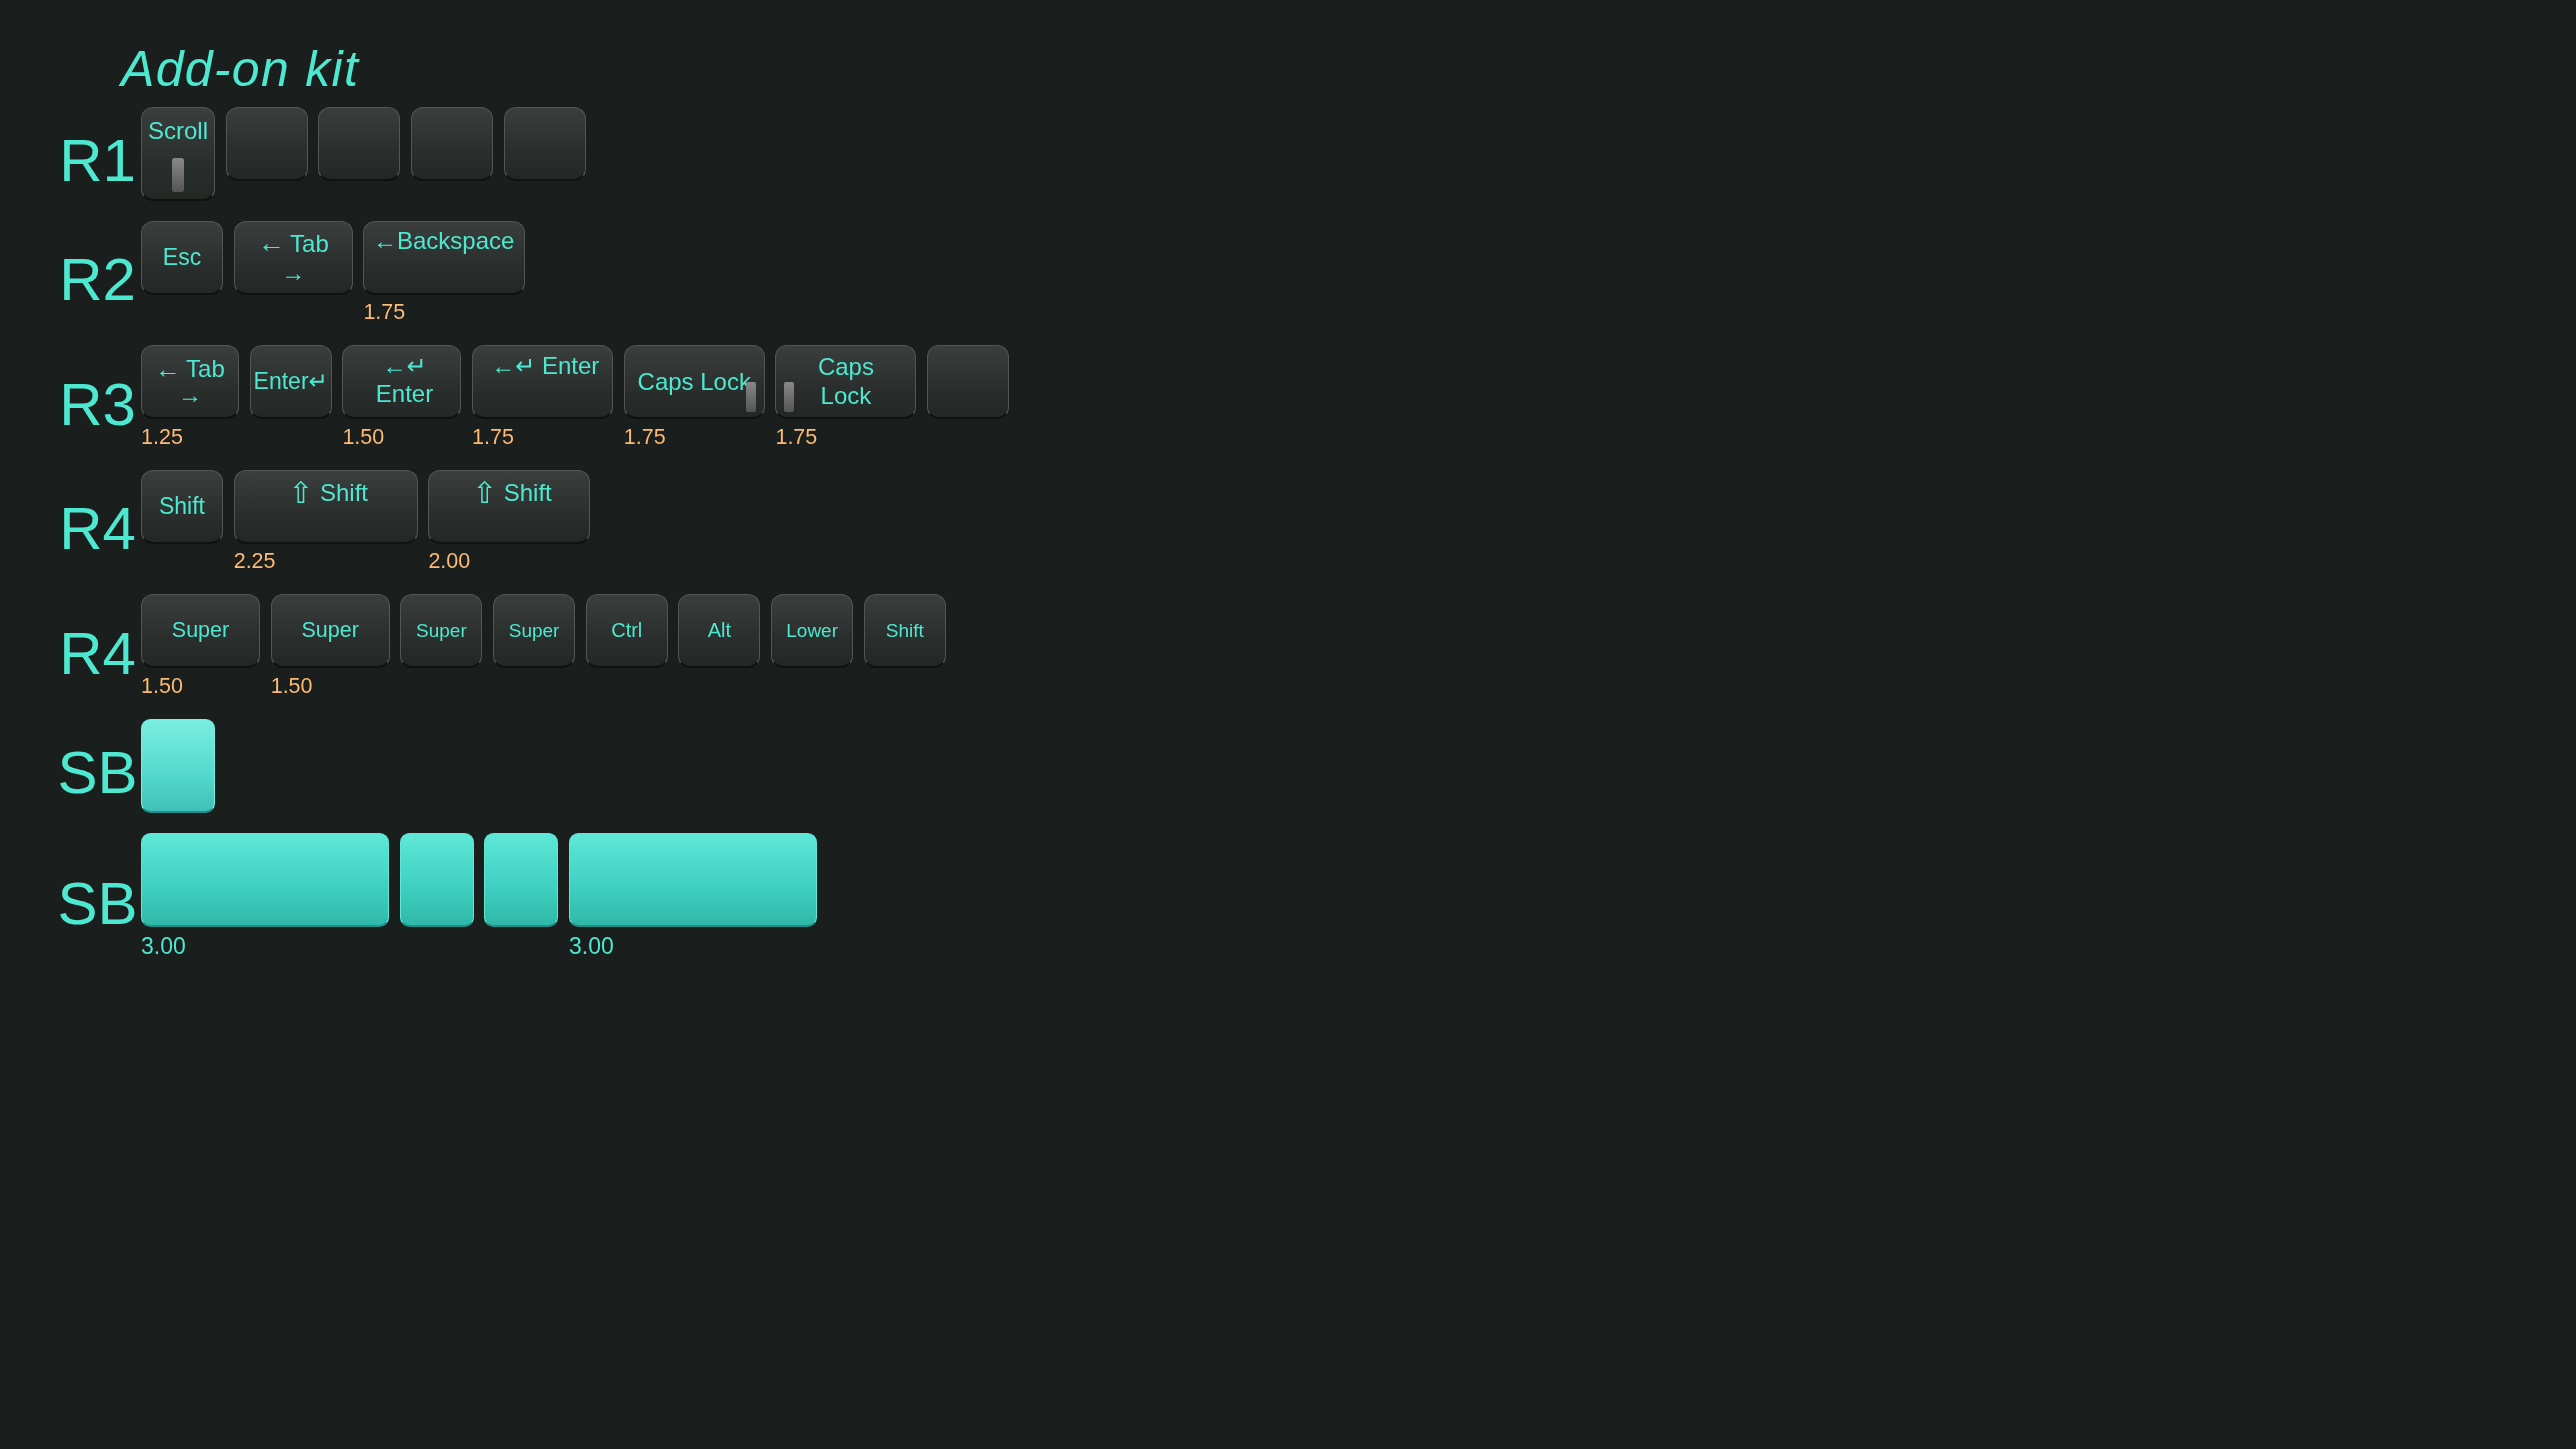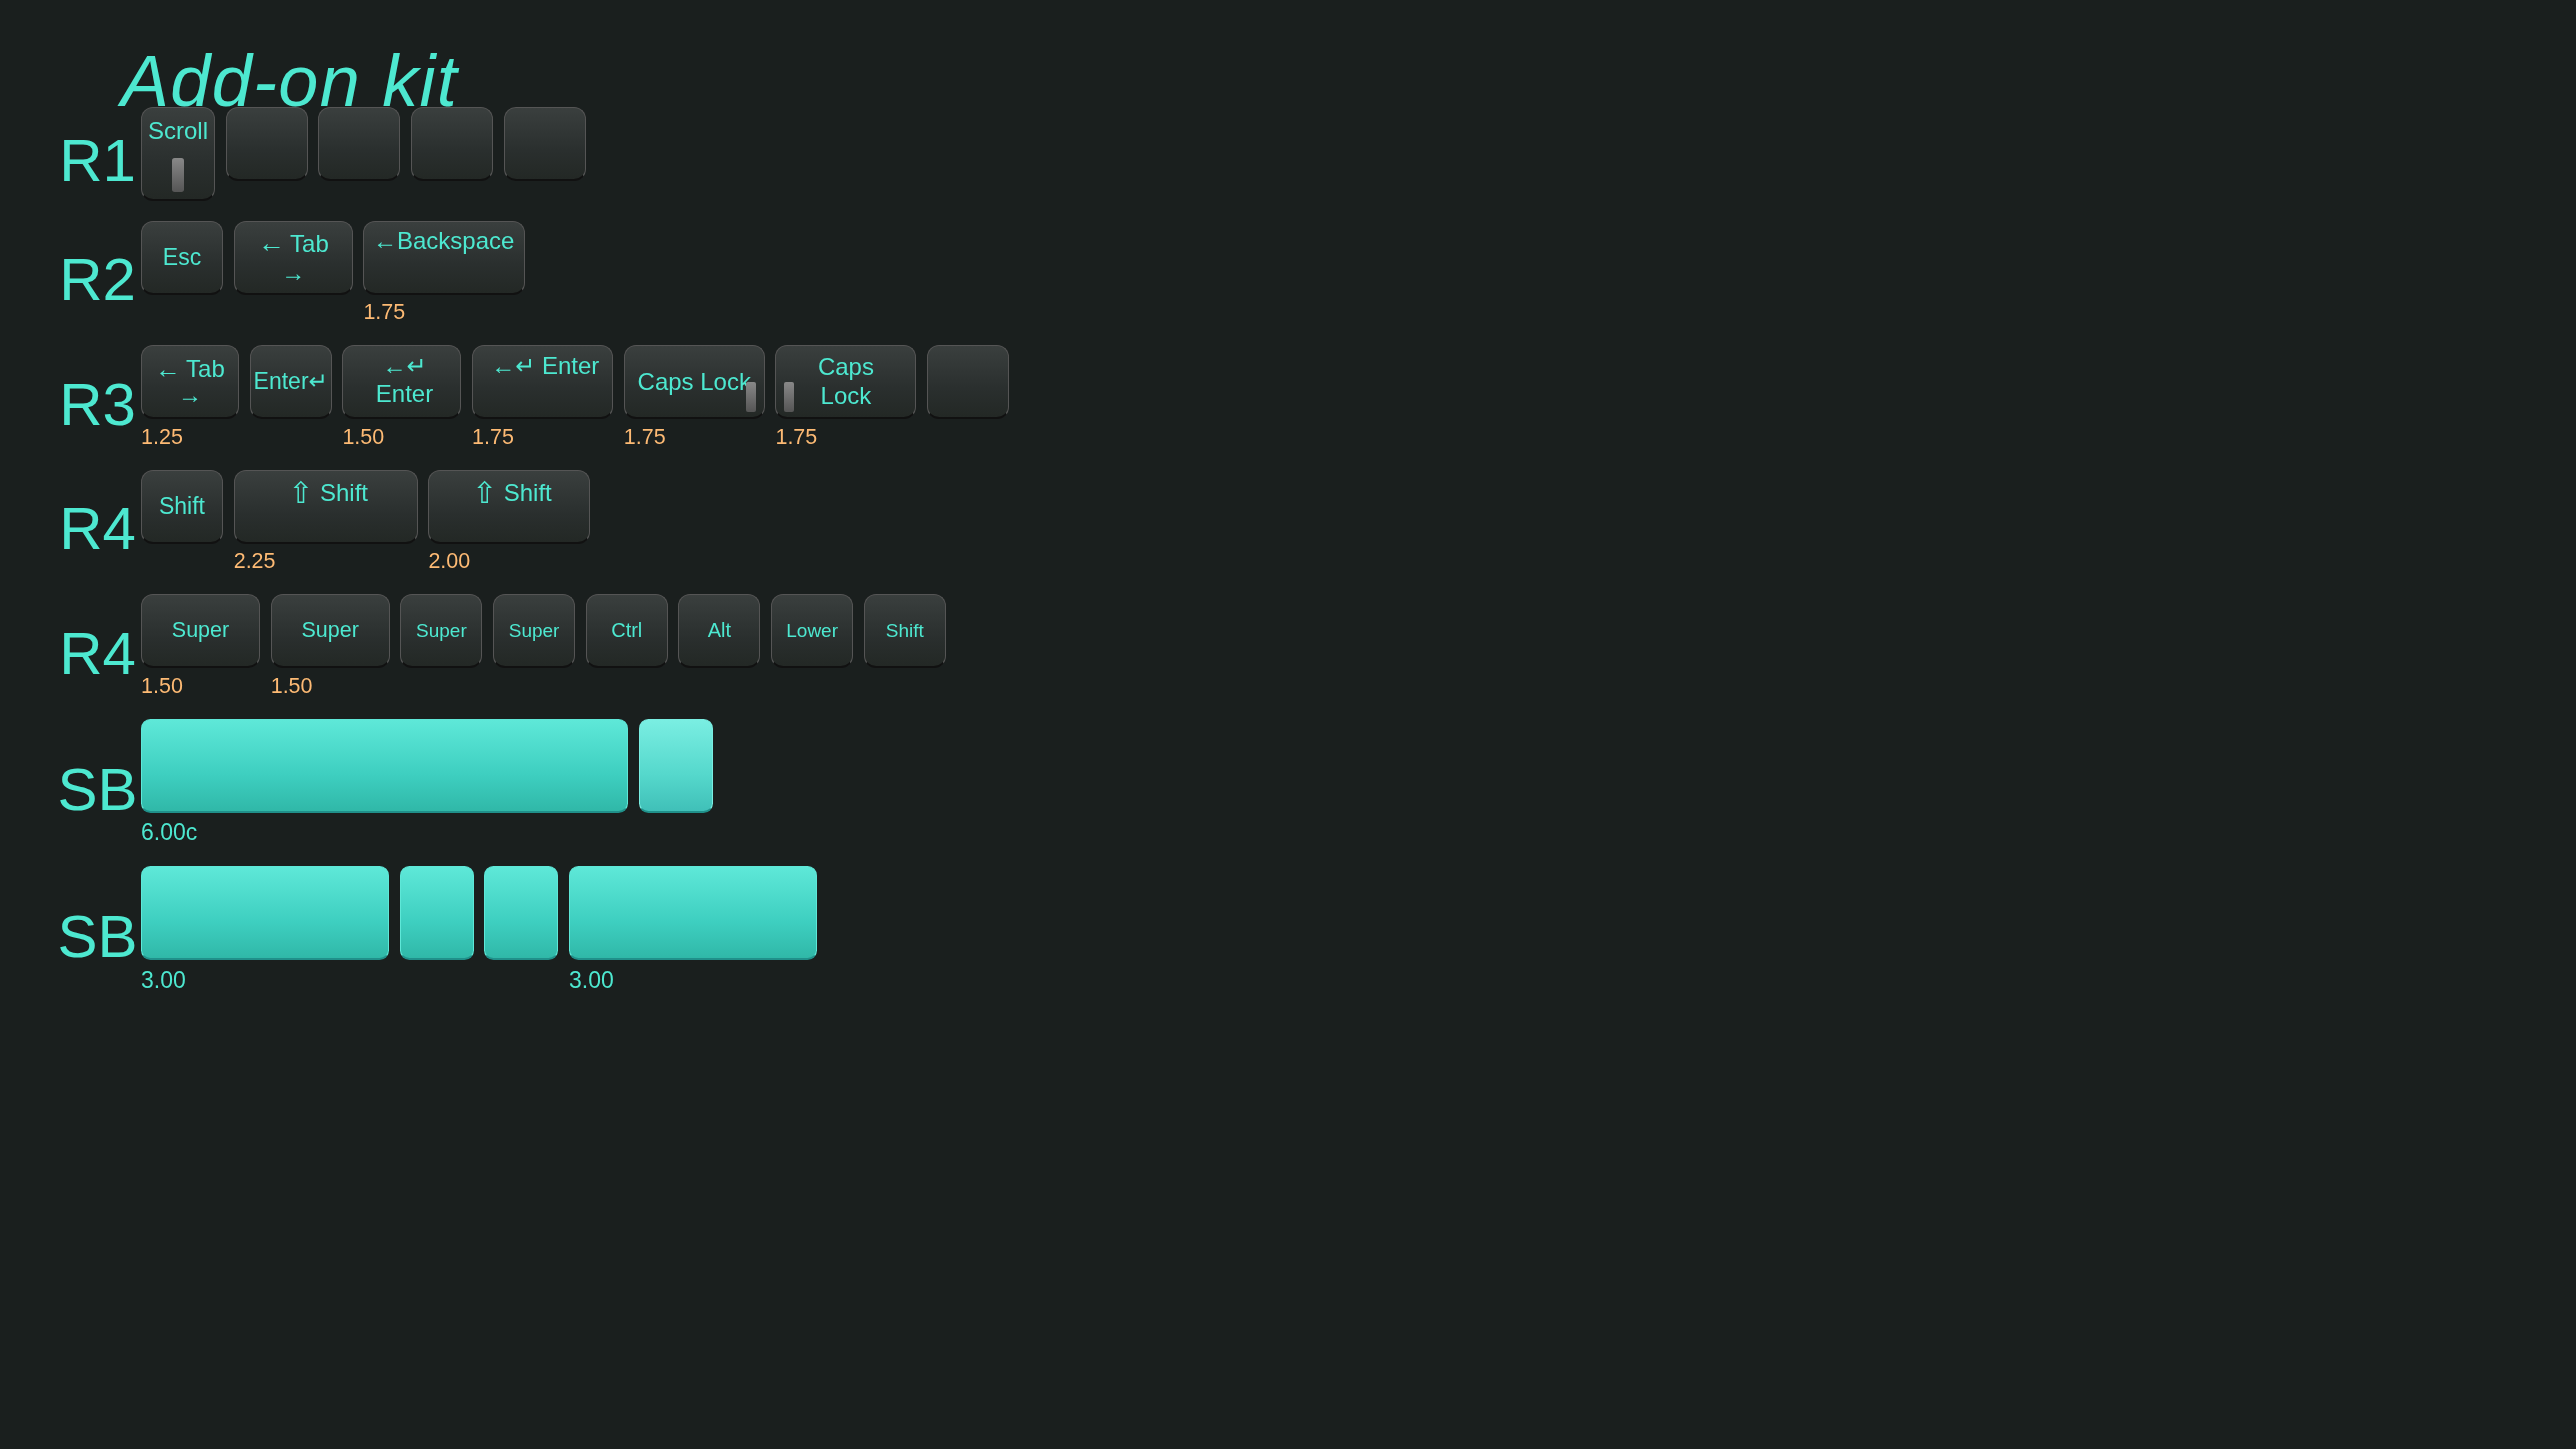--- a/index.html
+++ b/index.html
@@ -10,21 +10,21 @@
       width: 2576px;
       height: 1449px;
       overflow: hidden;
       position: relative;
     }
 
     .page-title {
       position: absolute;
       top: 40px;
       left: 121px;
-      font-size: 72px;
+      font-size: 50px;
       color: #4de8d0;
       font-style: italic;
       font-weight: 300;
       letter-spacing: 1.3px;
     }
 
     .layout-container {
       position: absolute;
       top: 107px;
       left: 54px;
@@ -360,25 +360,20 @@
         </div>
       </div>
 
     </div>
   </div>
 
   <div class="row">
     <div class="row-label">SB</div>
     <div class="keys-group">
 
-      <div class="key-wrapper">
-        <div class="key teal" style="width:487px; height:94px; border-radius:9.4px;">
-        </div>
-        <div class="key-size-label" style="color:#4de8d0; font-size:23px; margin-top:6.7px;">6.00c</div>
-      </div>
 
       <div class="key-wrapper">
         <div class="key teal-light" style="width:74px; height:94px; border-radius:9.4px; background: linear-gradient(180deg, #7aeee2 0%, #55d8cc 60%, #40c0b8 100%); border: 0.7px solid #7aeee2; border-bottom: 2.7px solid #20908a;">
         </div>
       </div>
 
     </div>
   </div>
 
   <div class="row">

